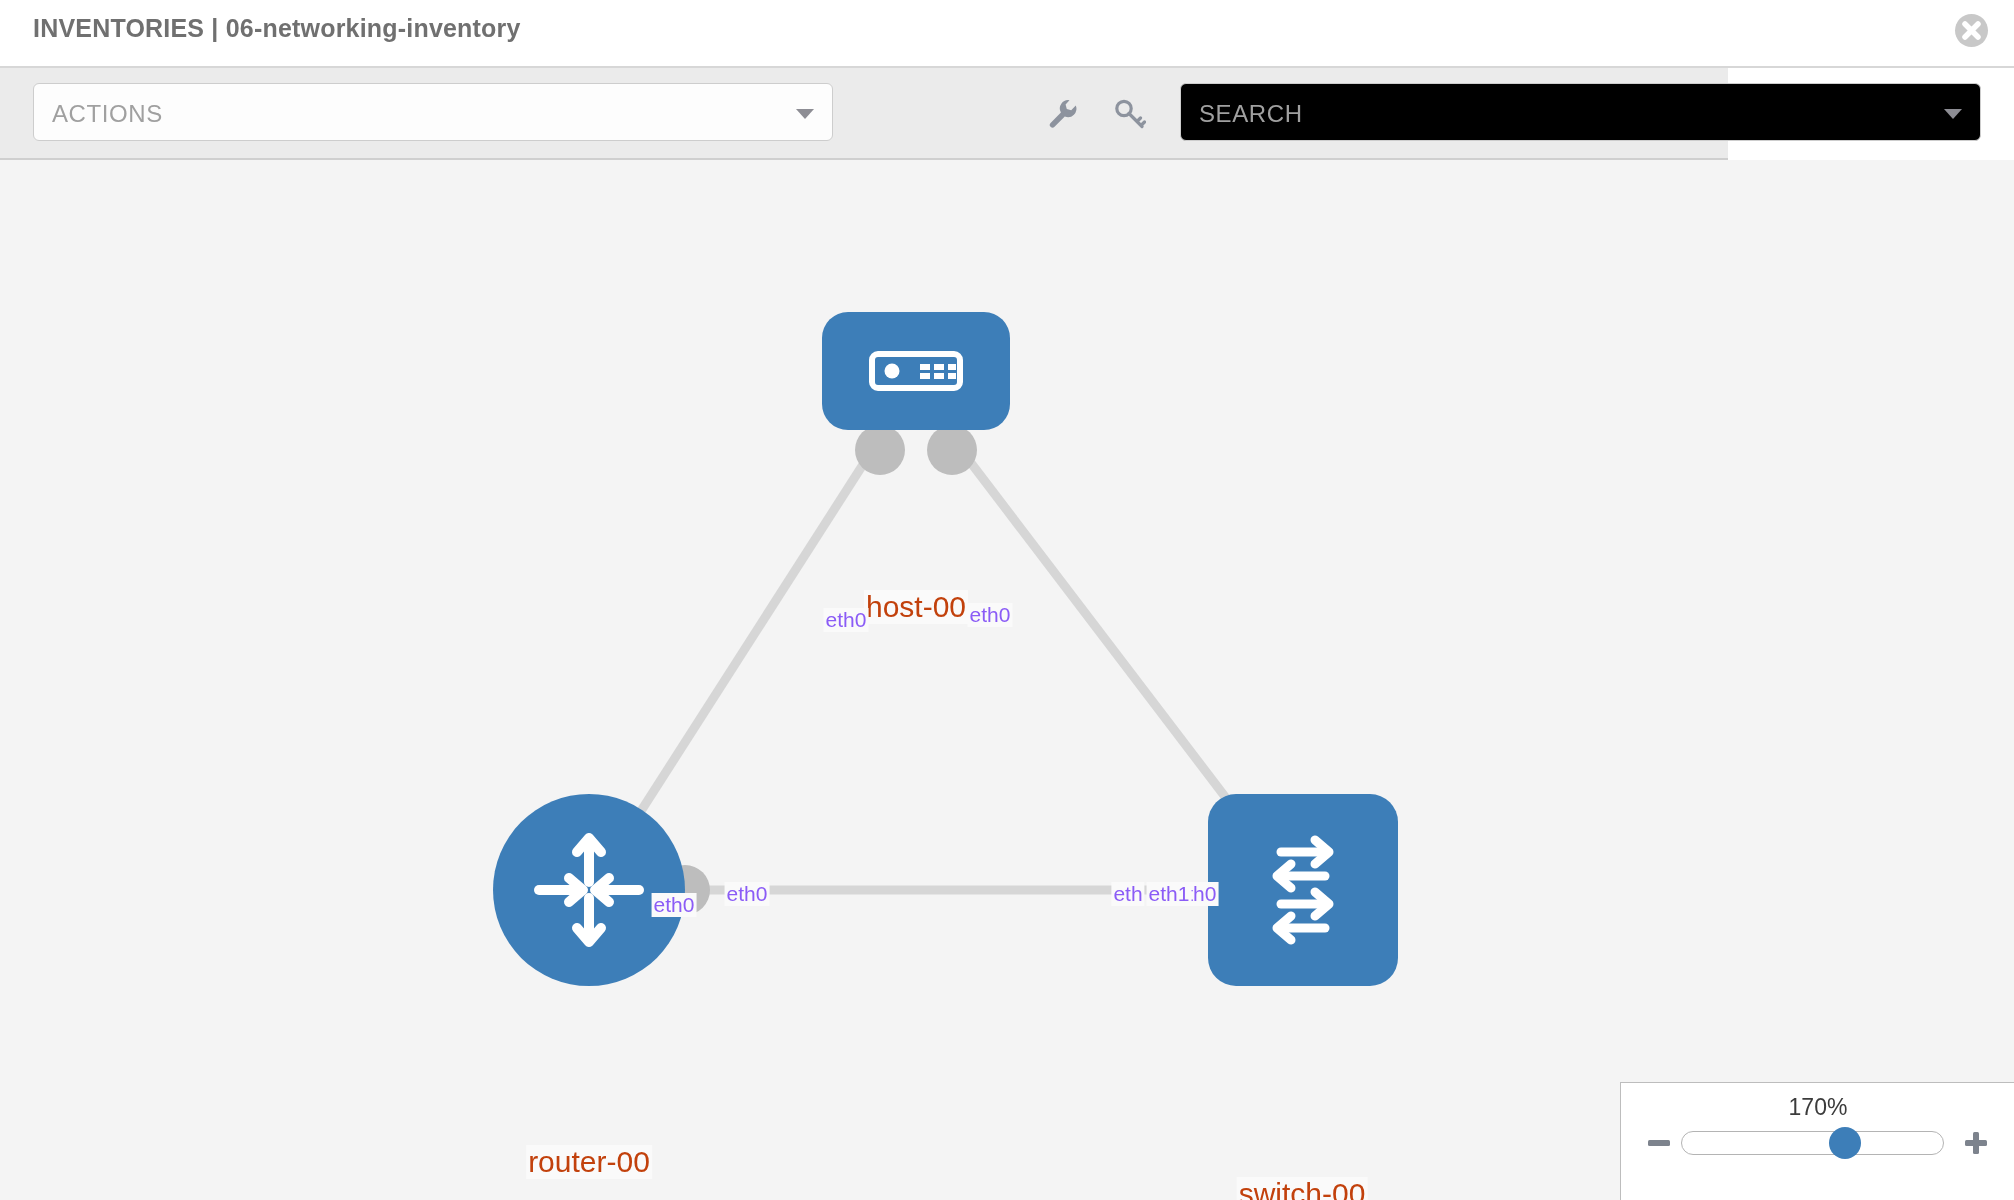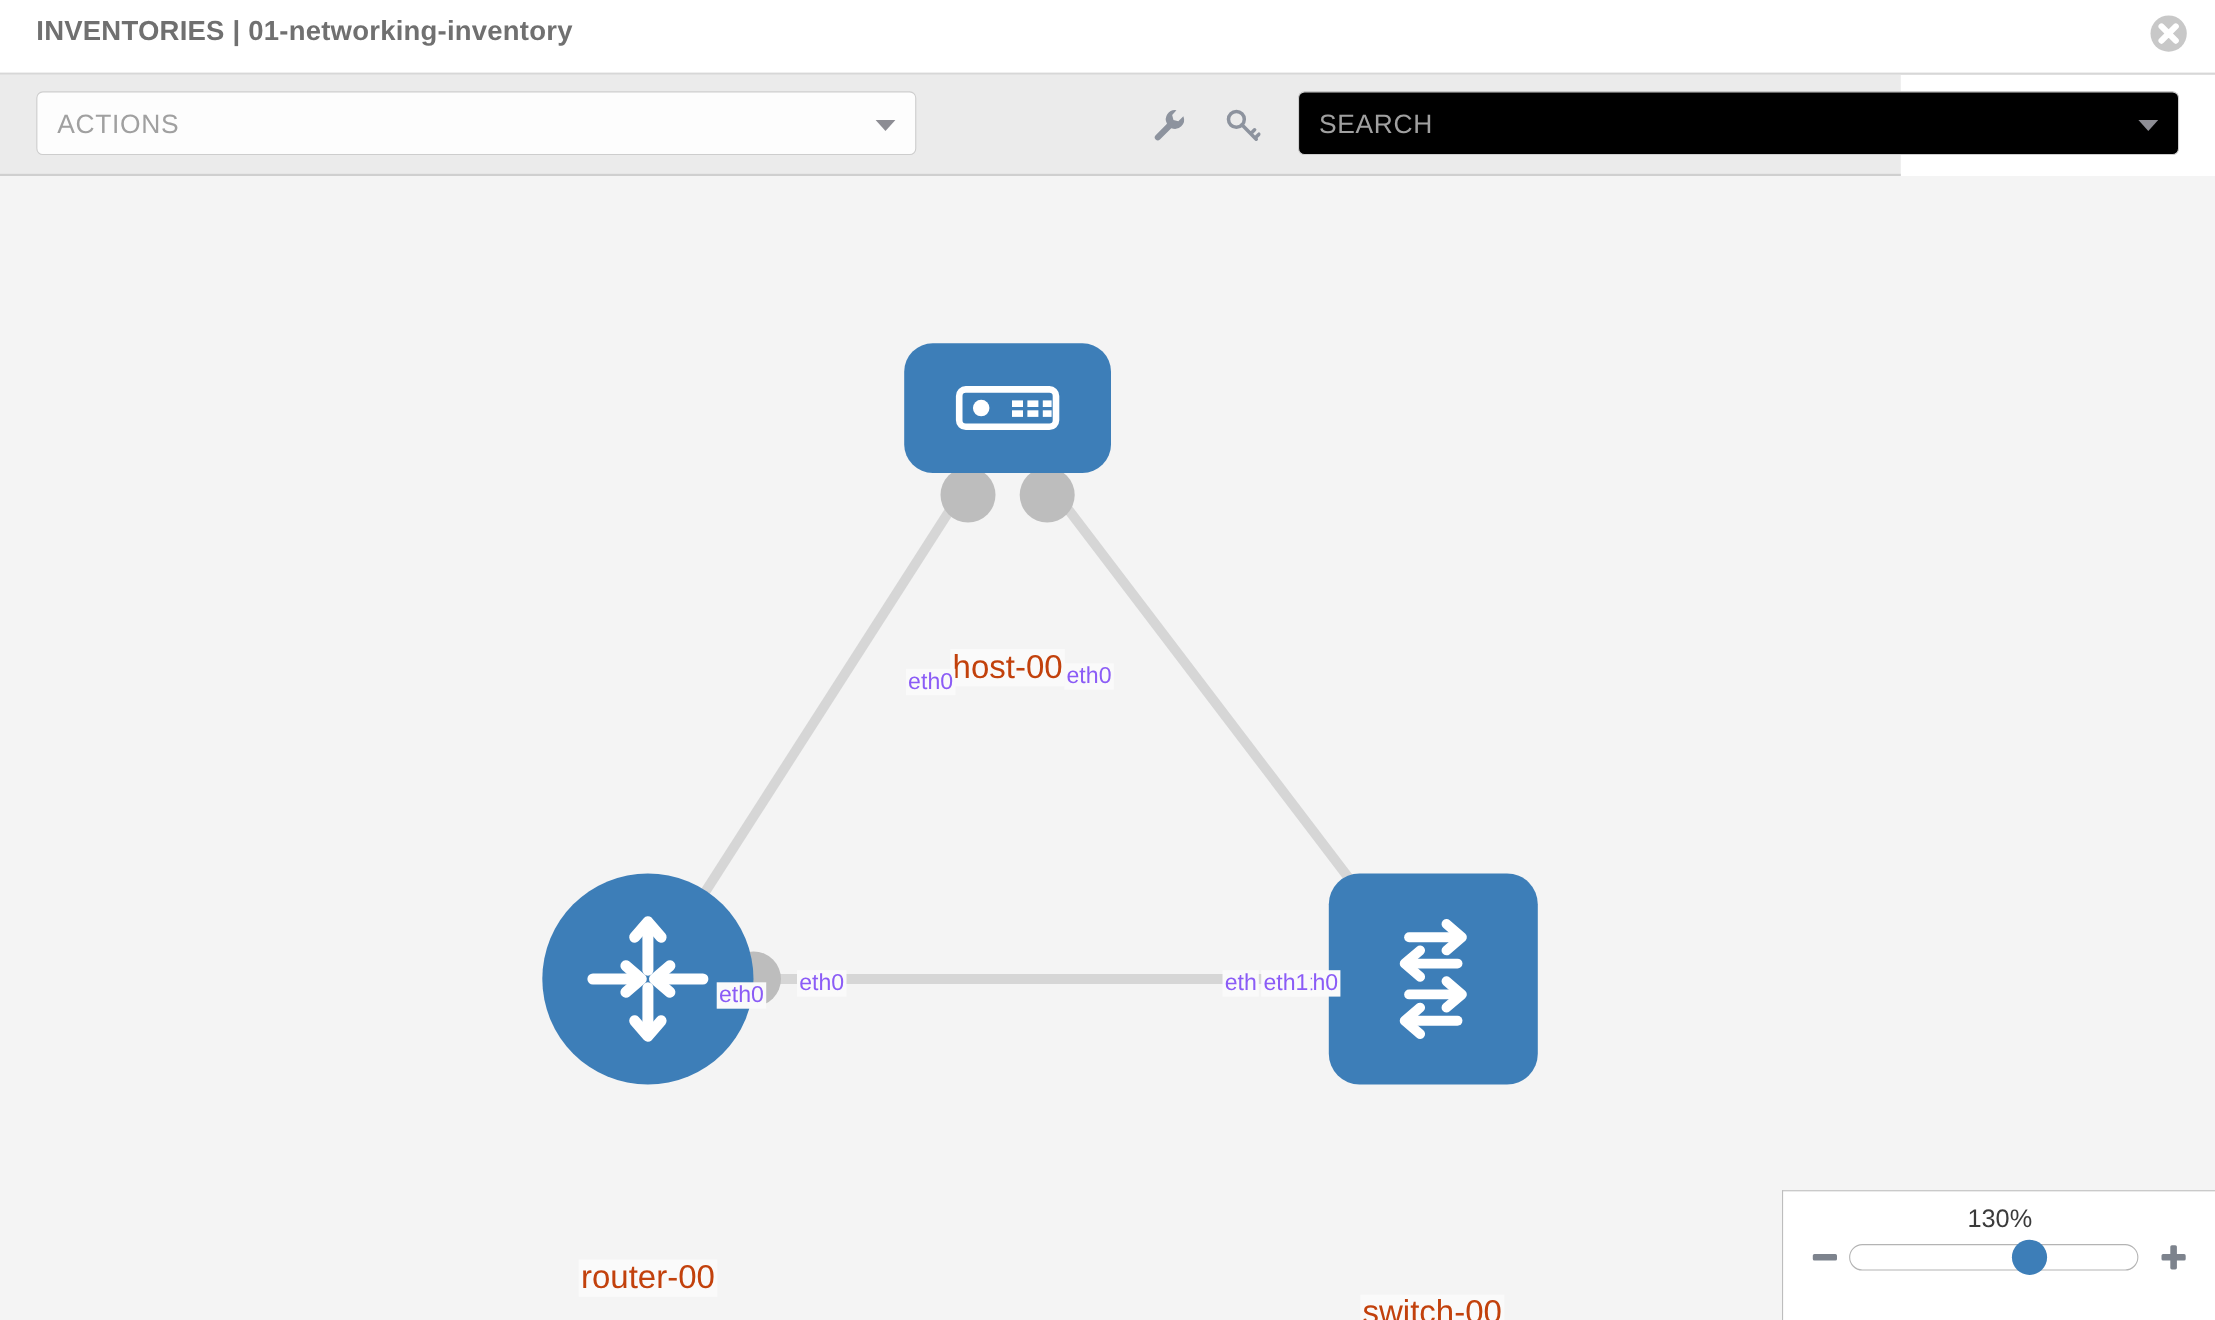--- a/index.html
+++ b/index.html
@@ -182,21 +182,21 @@
     background: #3d7eb8;
     cursor: grab;
   }
 </style>
 </head>
 <body>
 
 <div id="app">
 
   <div class="titlebar">
-    <div class="title-text">INVENTORIES | 01-networking-inventory</div>
+    <div class="title-text">INVENTORIES | 06-networking-inventory</div>
     <div class="close-btn">
       <svg viewBox="0 0 33 33" aria-hidden="true">
         <path d="M10 10 L23 23 M23 10 L10 23" stroke="#ffffff" stroke-width="5.5" stroke-linecap="round"></path>
       </svg>
     </div>
   </div>
 
   <div class="toolbar">
 
     <div class="actions-select">
@@ -306,21 +306,21 @@
     <div class="link-label" style="left:846px;  top:448px;">eth0</div>
     <div class="link-label" style="left:990px;  top:443px;">eth0</div>
     <div class="link-label" style="left:674px;  top:733px;">eth0</div>
     <div class="link-label" style="left:1196px; top:722px;">eth0</div>
     <div class="link-label" style="left:747px;  top:722px;">eth0</div>
     <div class="link-label" style="left:1128px; top:722px;">eth</div>
     <div class="link-label" style="left:1148px; top:722px;margin-left:21px;">eth1</div>
   </div>
 
   <div class="zoom-panel">
-    <div class="zoom-pct">130%</div>
+    <div class="zoom-pct">170%</div>
 
     <div class="zoom-minus">
       <svg viewBox="0 0 28 28" aria-hidden="true">
         <rect x="3" y="11" width="22" height="6" rx="1.5" fill="#7d838d"></rect>
       </svg>
     </div>
 
     <div class="zoom-track">
       <div class="zoom-thumb" id="zoom-thumb" style="left: 62.5%;"></div>
     </div>

